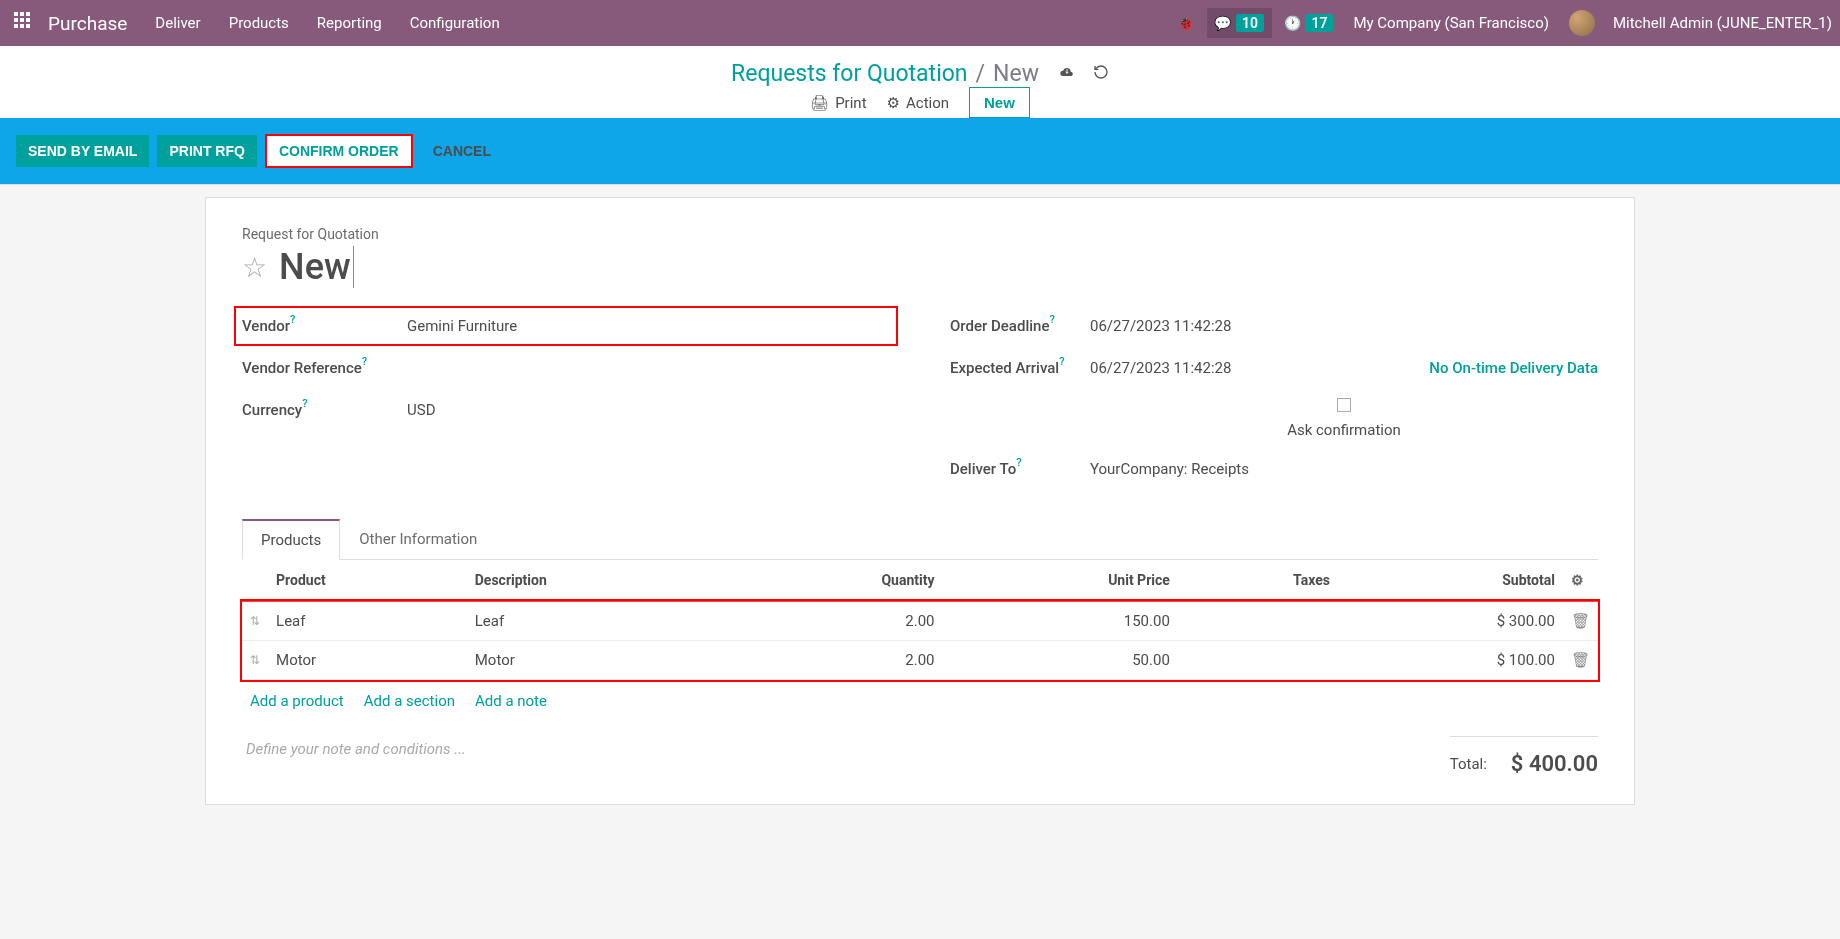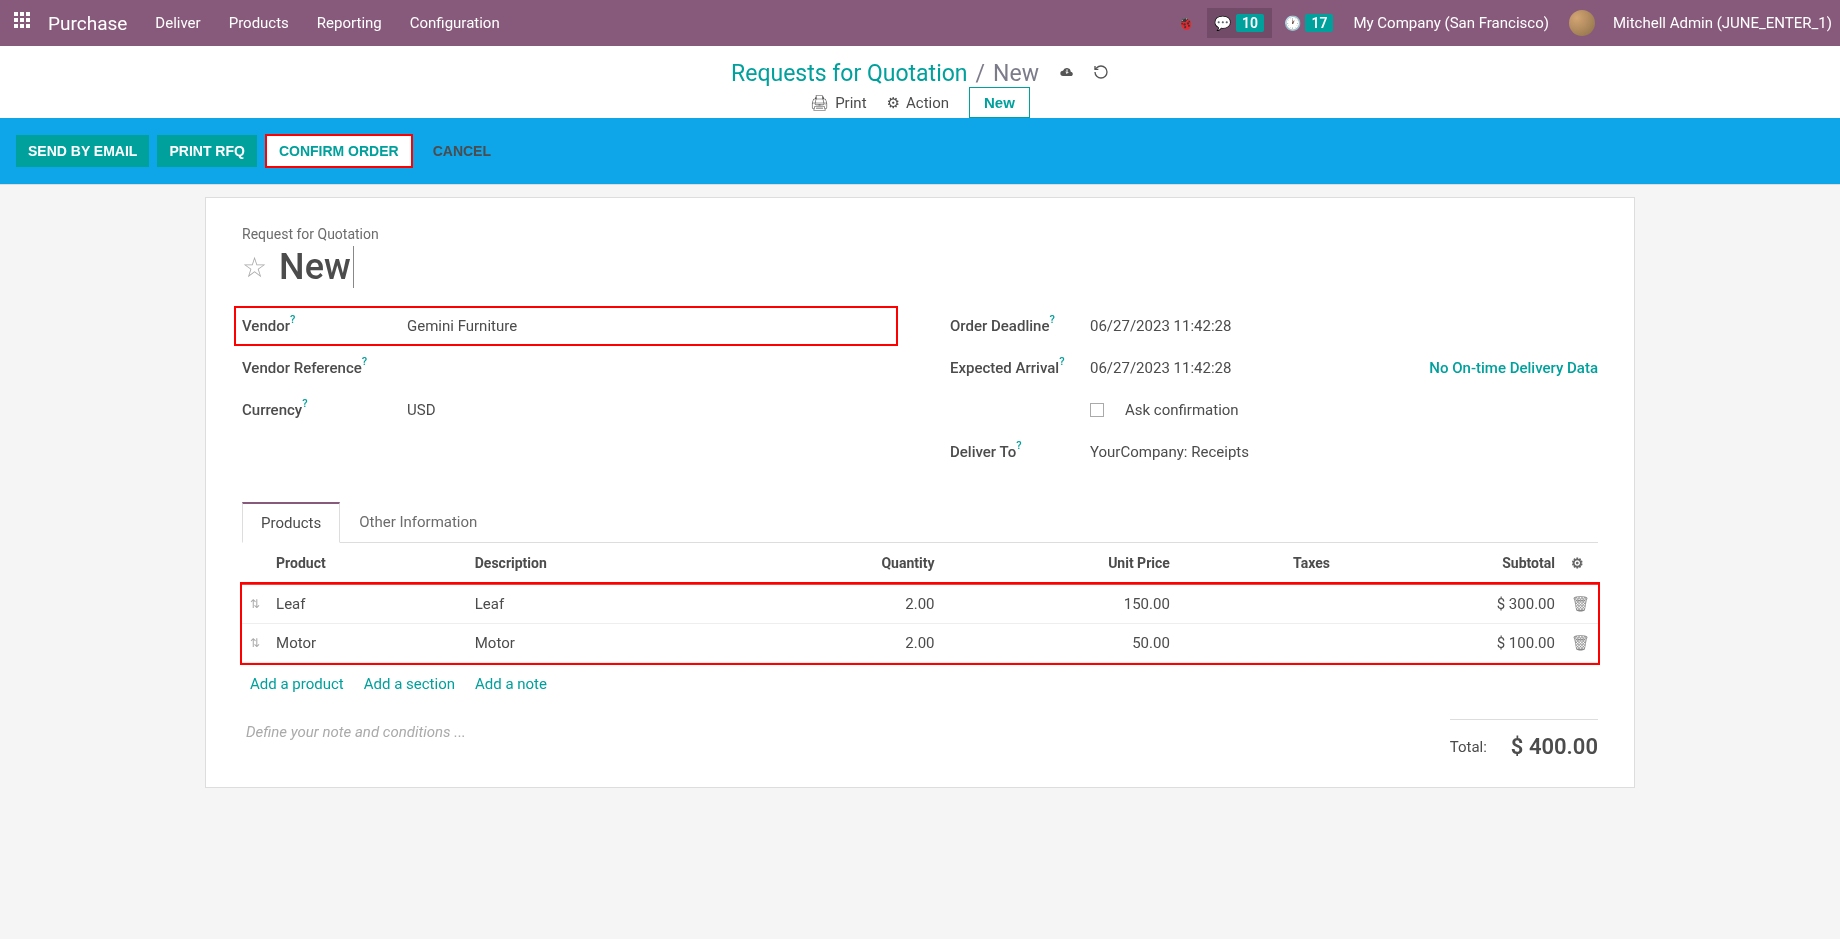--- a/index.html
+++ b/index.html
@@ -51,21 +51,21 @@
 .rfq-name { font-size: 36px; font-weight: 500; color: #4c4c4c; border-right: 1px solid #888; padding-right: 2px; }
 
 .form-grid { display: flex; gap: 60px; margin-bottom: 20px; }
 .form-col { flex: 1; }
 .form-row { display: flex; align-items: center; margin-bottom: 18px; min-height: 24px; }
 .form-label { width: 165px; font-size: 15px; font-weight: 500; color: #4c4c4c; display: flex; align-items: flex-start; }
 .help-mark { color: #00a09d; font-size: 11px; margin-top: -4px; }
 .form-value { font-size: 15px; color: #4c4c4c; flex: 1; }
 .form-link { color: #00a09d; font-weight: 500; }
 .red-box { border: 2px solid #ff0000; padding: 6px; margin: -8px -8px 10px -8px; }
-.checkbox-row { display: flex; align-items: center; gap: 21px; }
+.checkbox-row { display: flex; align-items: center; gap: 9px; flex-direction: column; }
 .checkbox { width: 14px; height: 14px; border: 1px solid #aaa; display: inline-block; }
 
 .tabs { display: flex; border-bottom: 1px solid #ddd; margin-bottom: 0; }
 .tab { padding: 10px 18px; border: 1px solid transparent; font-size: 15px; color: #6c6c6c; cursor: pointer; }
 .tab.active { border: 1px solid #ddd; border-bottom-color: #fff; margin-bottom: -1px; color: #4c4c4c; border-top: 2px solid #875a7b; }
 
 .table-wrap { margin-top: 0; }
 table { width: 100%; border-collapse: collapse; }
 thead th { text-align: left; padding: 12px 8px; font-size: 14px; font-weight: 700; border-bottom: 2px solid #ef4444; }
 thead th.right { text-align: right; }

